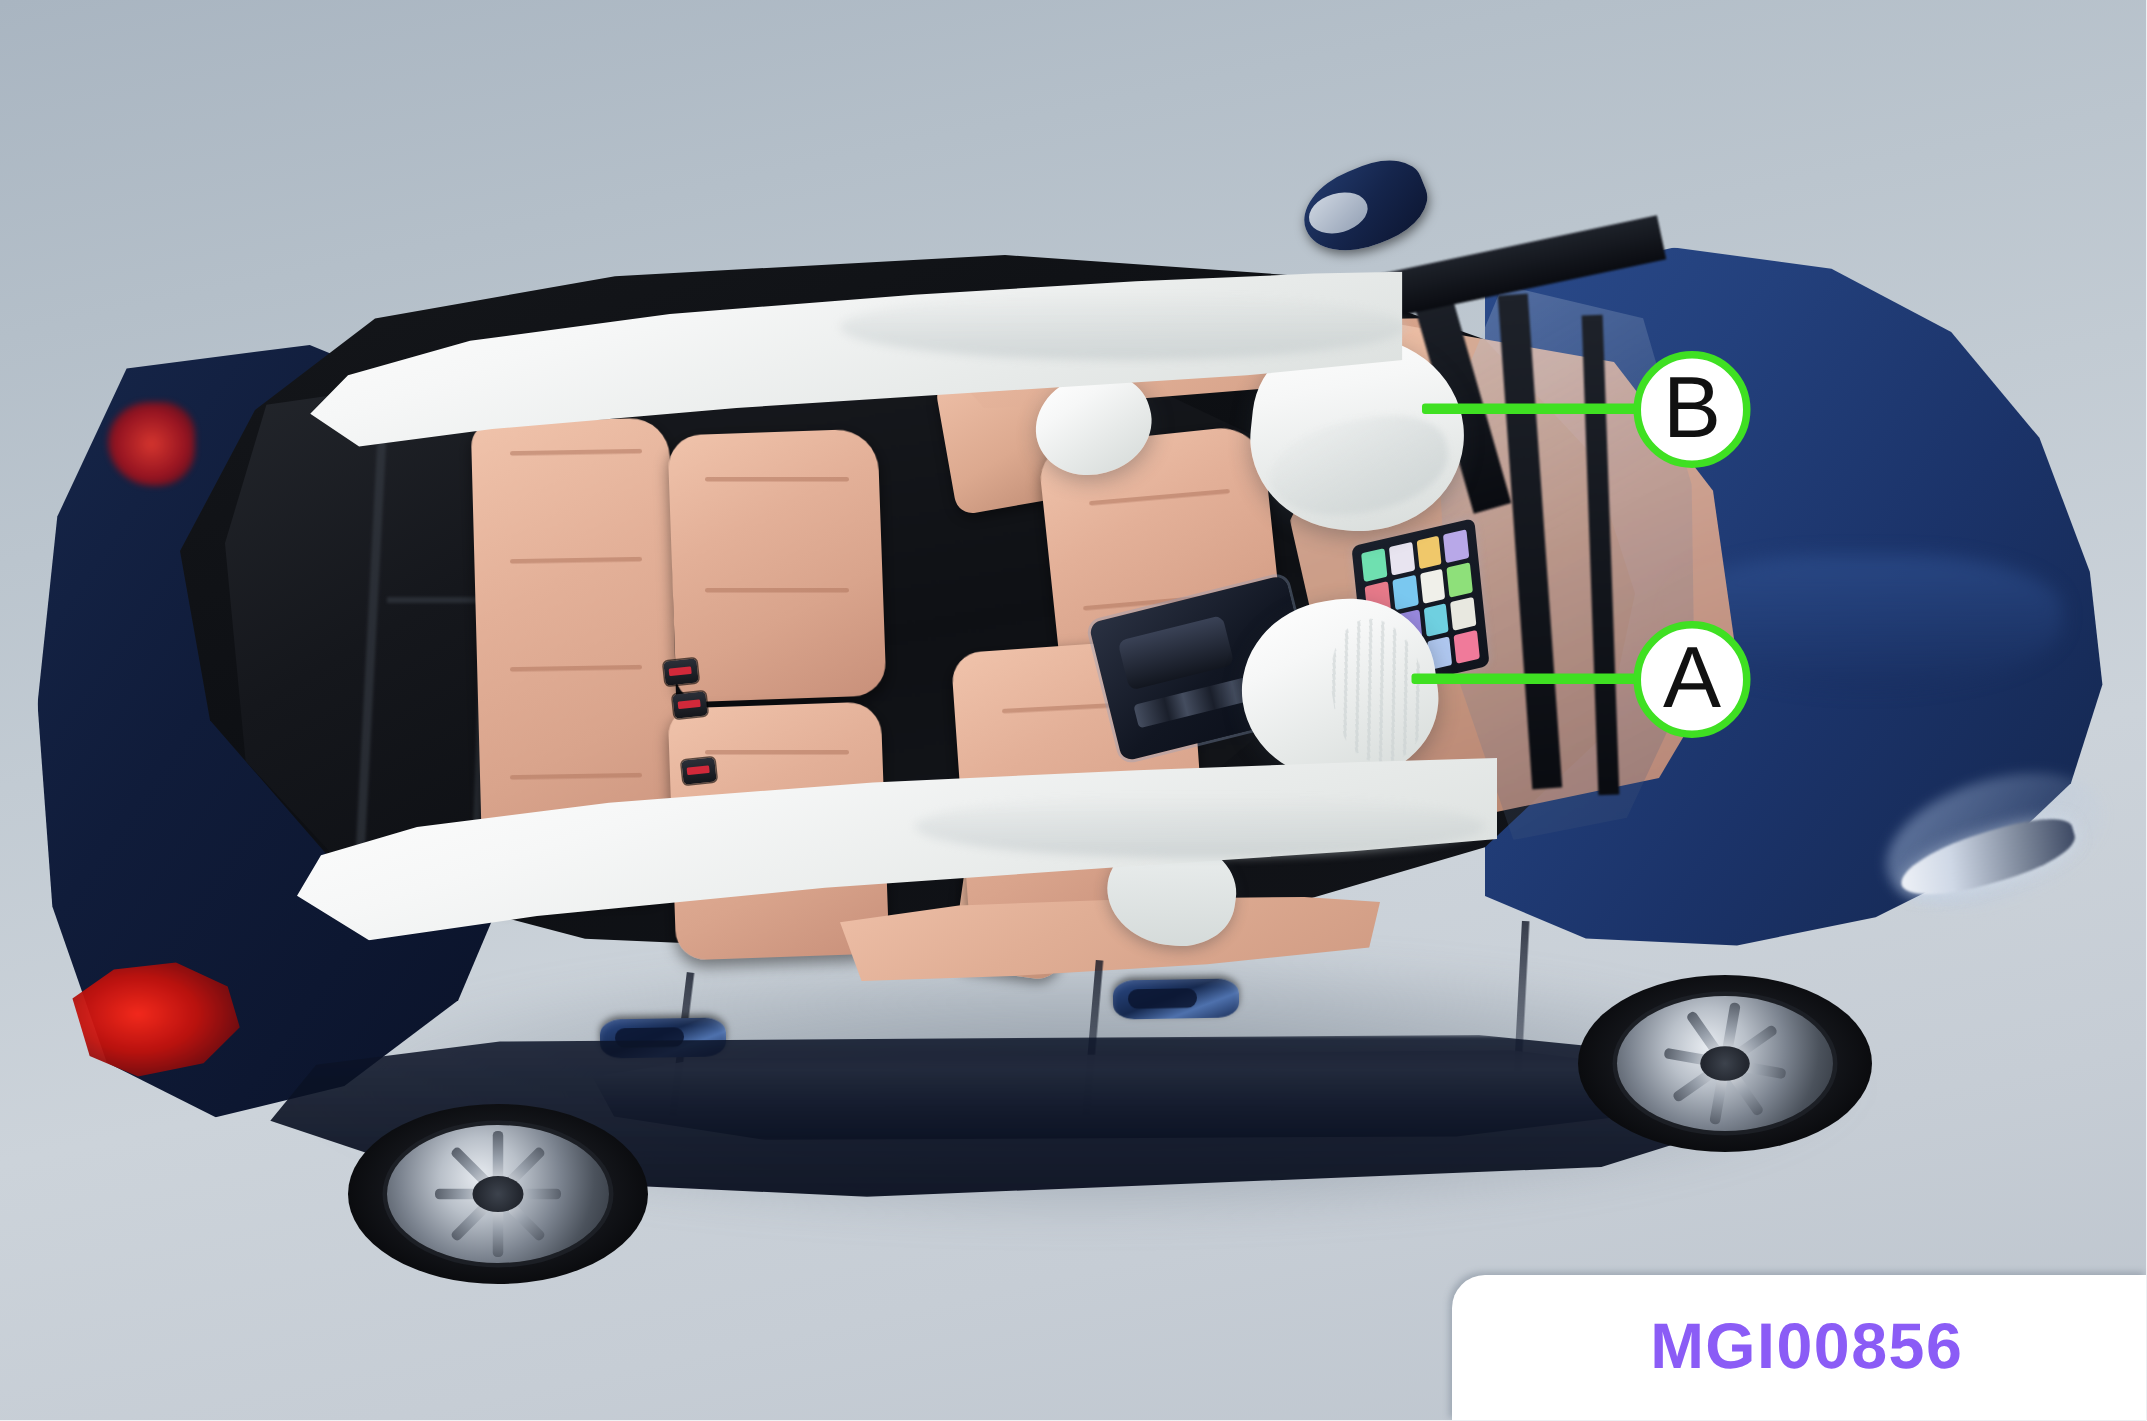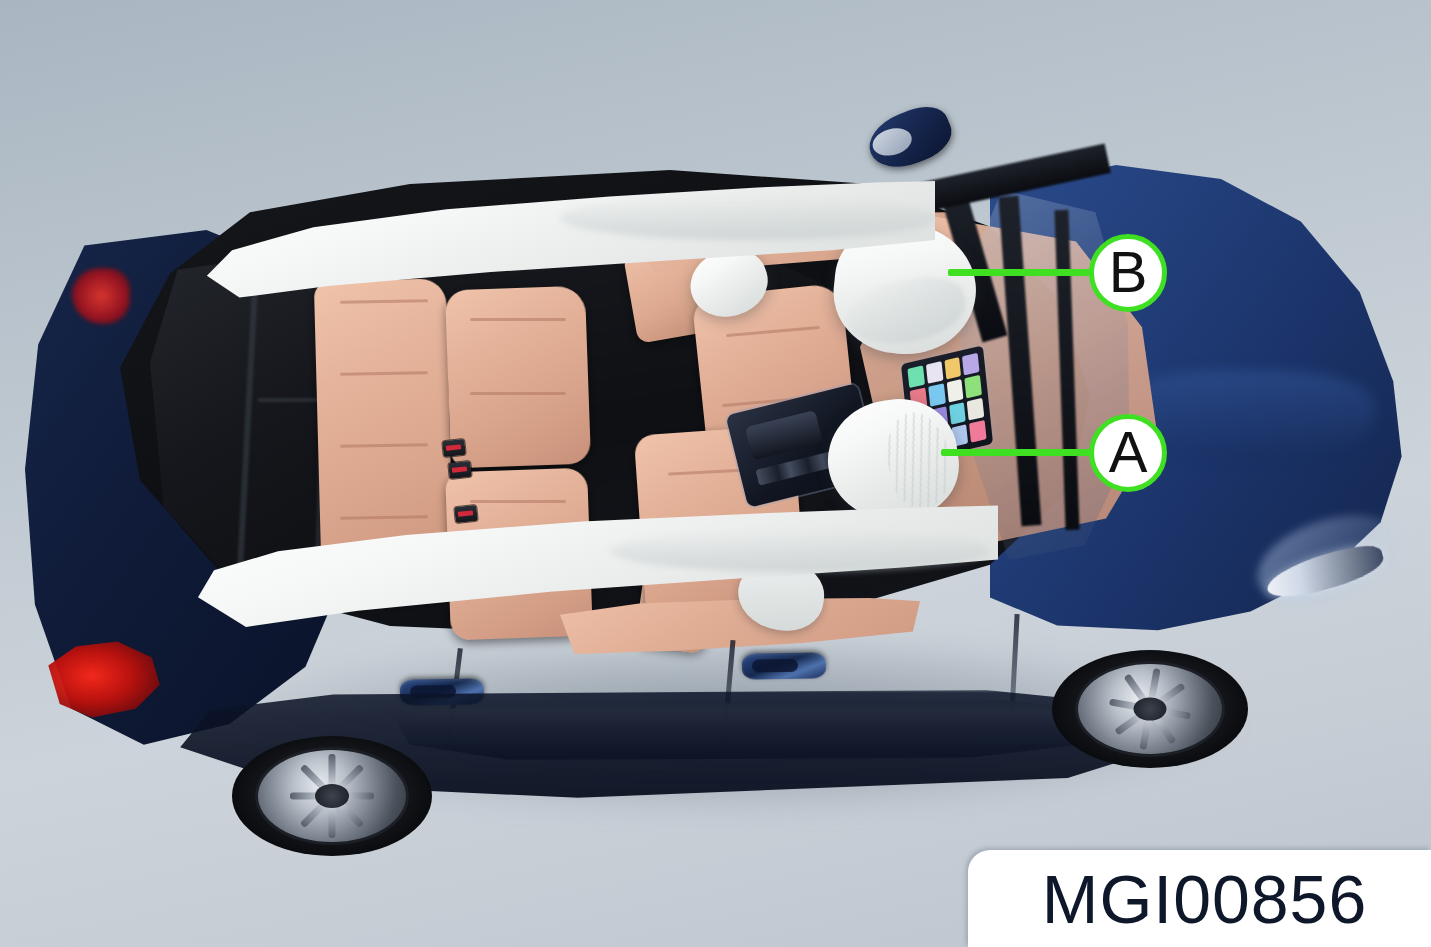--- a/index.html
+++ b/index.html
@@ -318,21 +318,21 @@
   
   .refbox{
     position:absolute;left:968px;top:850px;width:463px;height:97px;
     background:#ffffff;
     border-top-left-radius:22px;
     box-shadow:-2px -2px 4px rgba(95,110,125,.35);
     display:flex;align-items:center;justify-content:center;
   }
   .refbox span{
     font-family:"Liberation Sans",sans-serif;
-    font-size:68px;font-weight:400;color:#0f172a;letter-spacing:1px;
+    font-size:43px;font-weight:700;color:#8b5cf6;letter-spacing:1px;
     padding-left:10px;
   }
 </style>
 </head>
 <body>
 
 <div id="stage">
 
   <div class="ground-shadow"></div>
 

